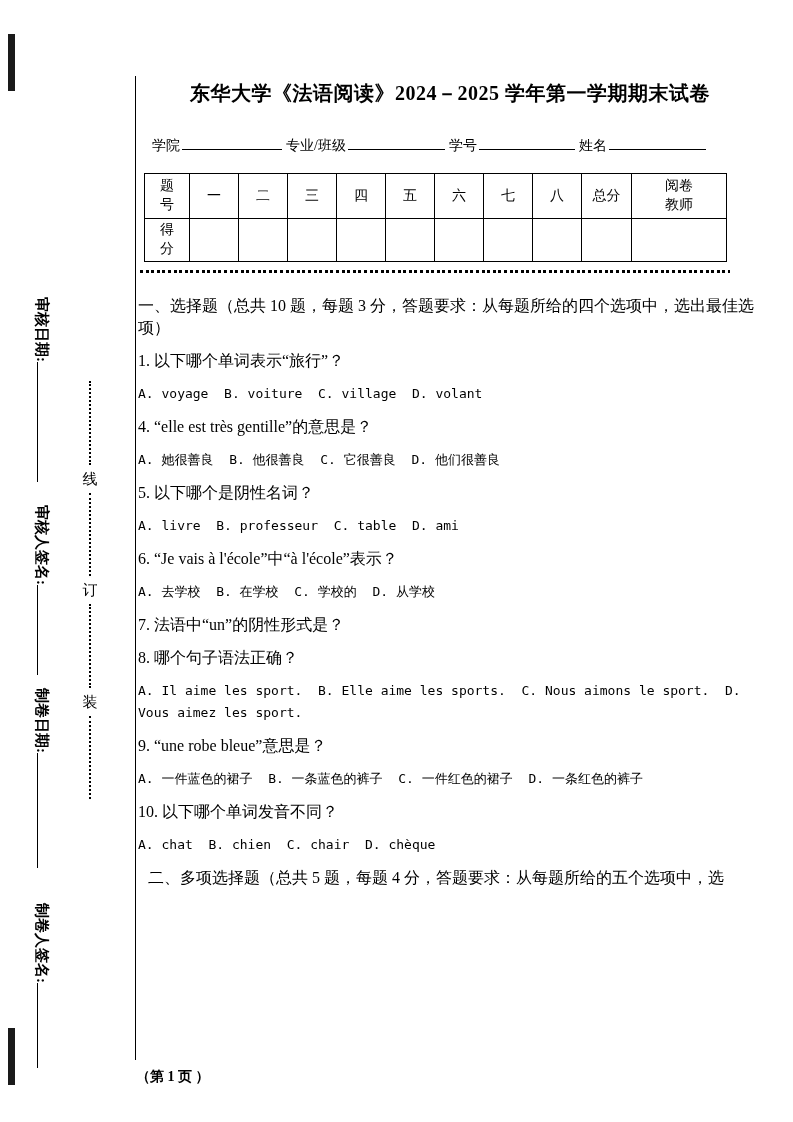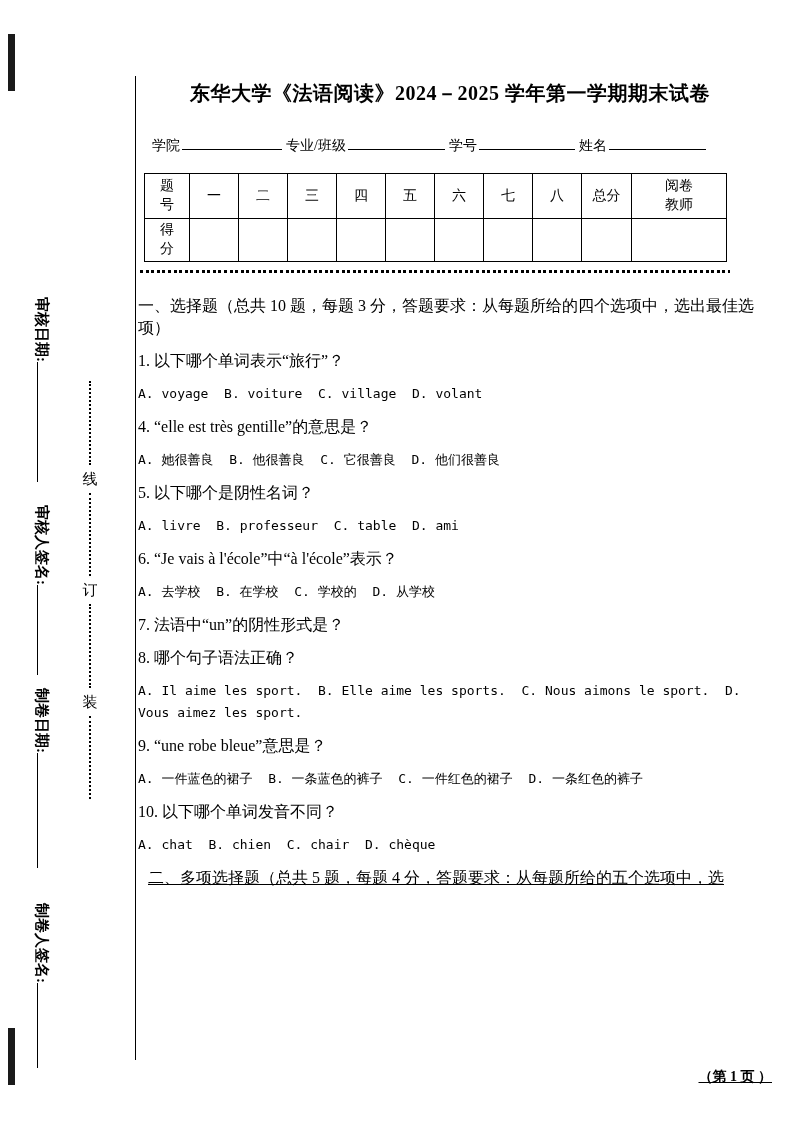--- a/index.html
+++ b/index.html
@@ -46,24 +46,24 @@
   table.score tr.scr td { height:42px;margin-left:48px; }
   .stack { margin:0 auto; word-break:break-all; line-height:1.35; }
   .stack.one { width:16px; }
   .stack.two { width:30px; }
 
   .dotted-sep { height:3px; width:590px; margin:8px 0 22px 2px;
                 background:repeating-linear-gradient(90deg,#000 0 3px,transparent 3px 5.6px); }
 
   .body-text p { font-size:16px; line-height:22px; margin:0 0 11px 0; }
   .body-text p.opts { font-family:"DejaVu Sans Mono", monospace; font-size:13px; white-space:pre-wrap; }
-  .body-text p.section2 { padding-left:10px;text-decoration:underline; }
-
-  .footer { position:absolute; left:148px; top:1068px; width:624px; text-align:right;
-            font-size:14px; font-weight:bold;text-decoration:underline; }
+  .body-text p.section2 { padding-left:10px; }
+
+  .footer { position:absolute; left:136px; top:1068px; width:624px; text-align:left;
+            font-size:14px; font-weight:bold; }
 </style>
 </head>
 <body>
 
 <div class="paper">
 
   <div class="print-mark top"></div>
   <div class="print-mark bottom"></div>
 
   <div class="seal-label sl1">

